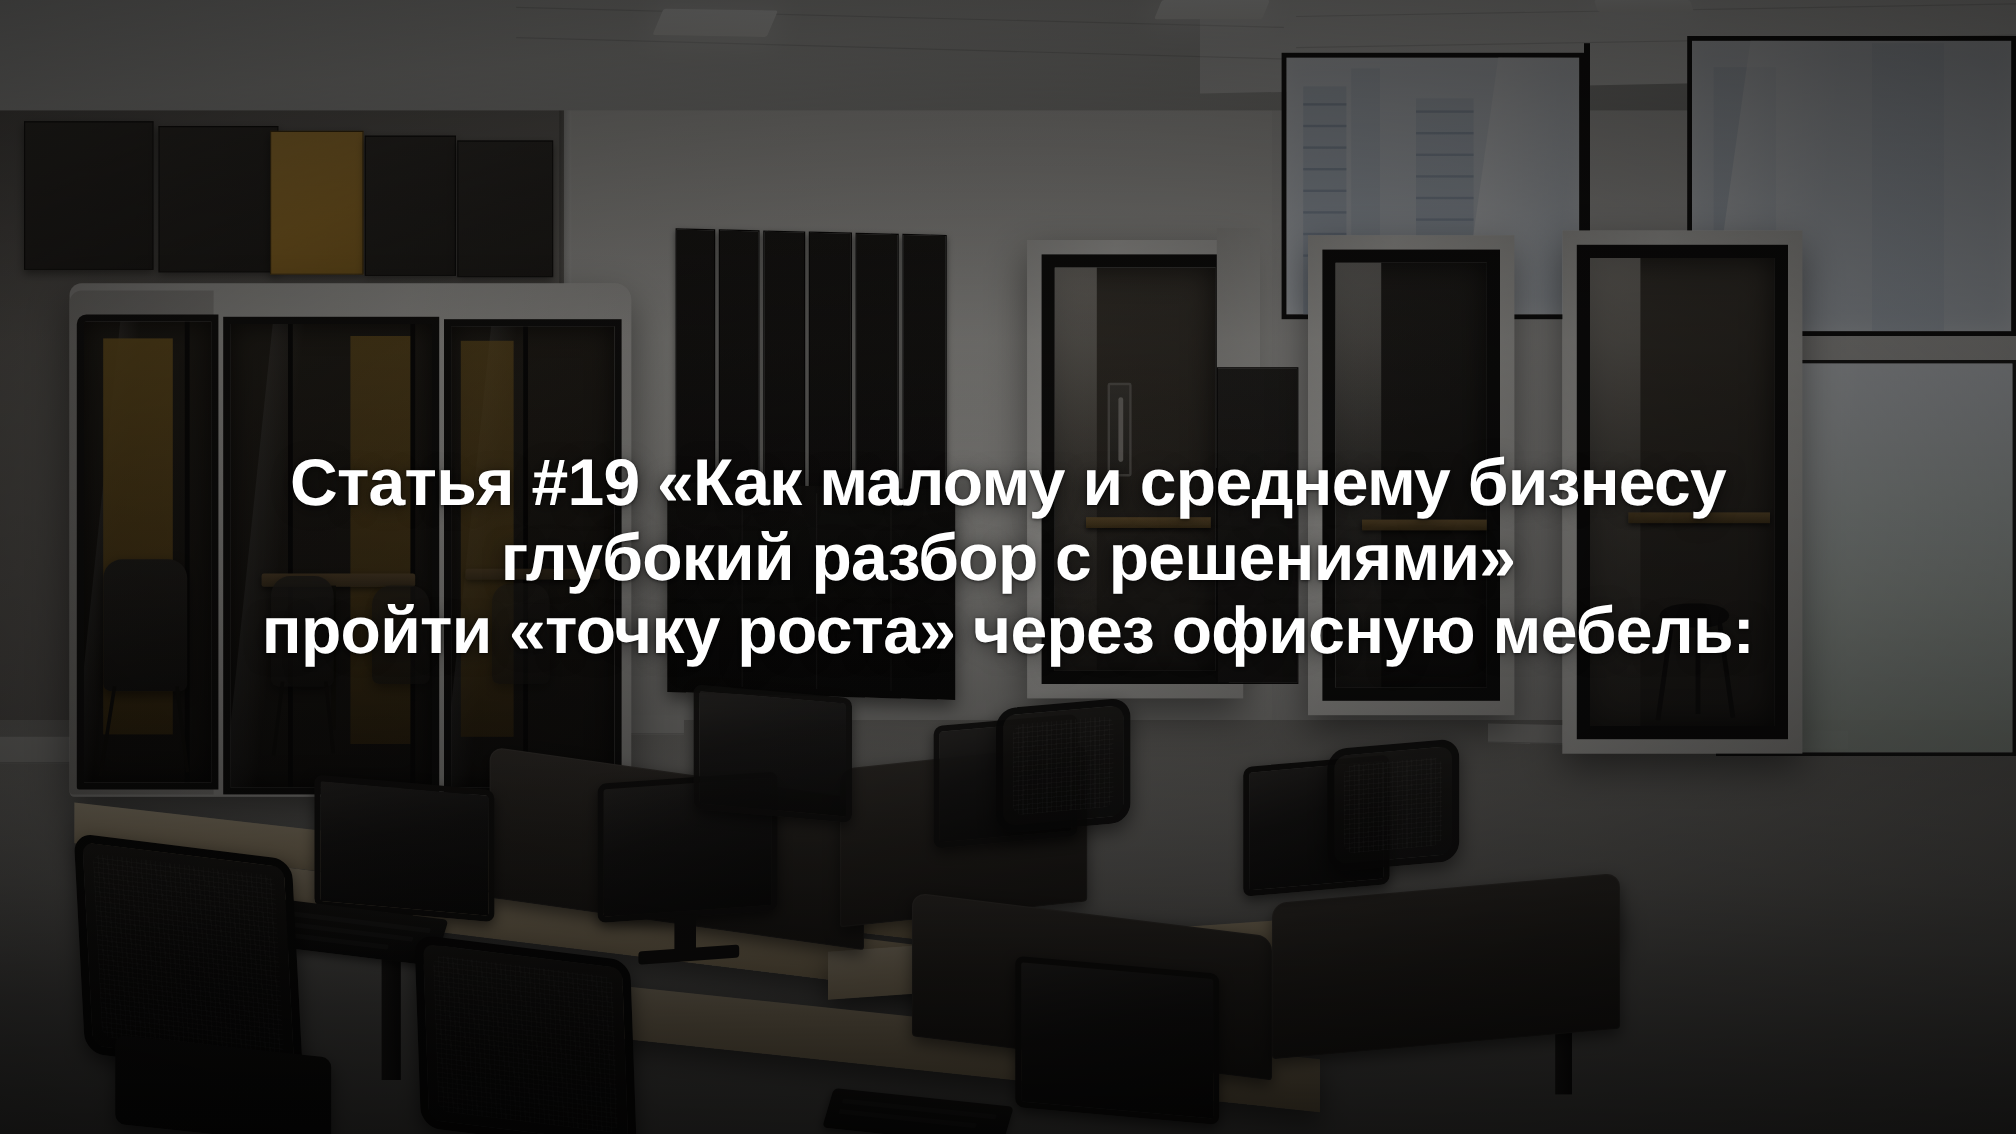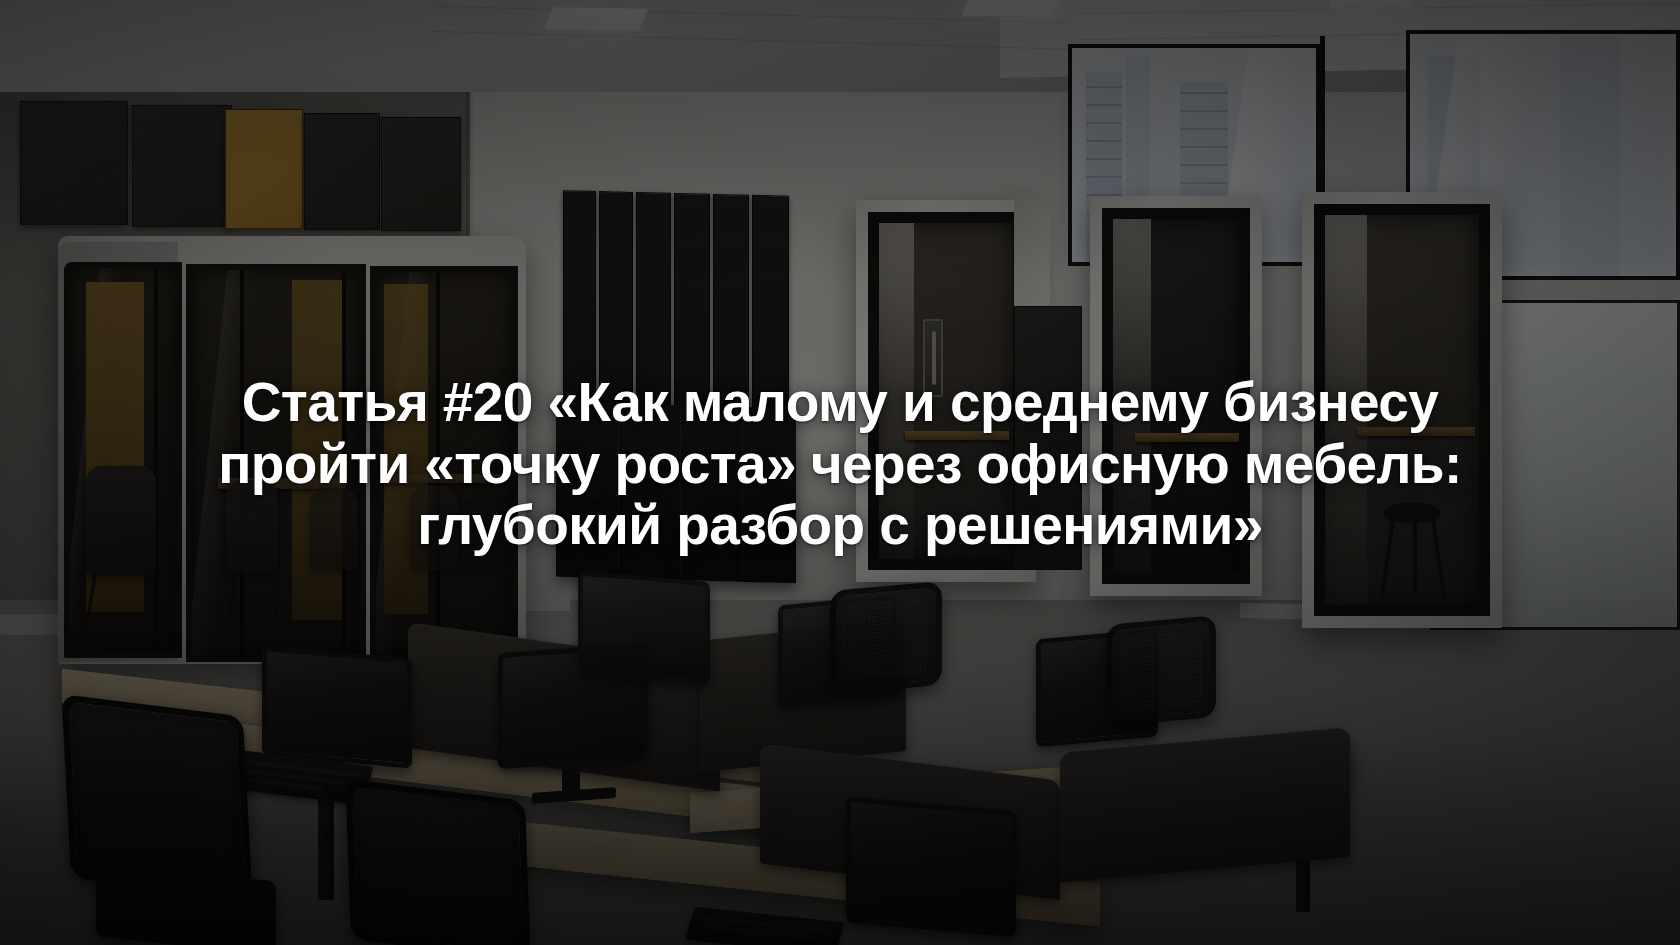--- a/index.html
+++ b/index.html
@@ -486,19 +486,19 @@
         <div class="chair-mesh"></div>
       </div>
     </div>
 
     <div class="grade-warm"></div>
     <div class="grade"></div>
   </div>
 
   <div class="title-wrap">
     <h1 class="title">
-      <span class="ln">Статья #20 «Как малому и среднему бизнесу</span>
+      <span class="ln">Статья #19 «Как малому и среднему бизнесу</span>
+      <span class="ln">глубокий разбор с решениями»</span>
       <span class="ln">пройти «точку роста» через офисную мебель:</span>
-      <span class="ln">глубокий разбор с решениями»</span>
     </h1>
   </div>
 
 </div>
 
 </body></html>

